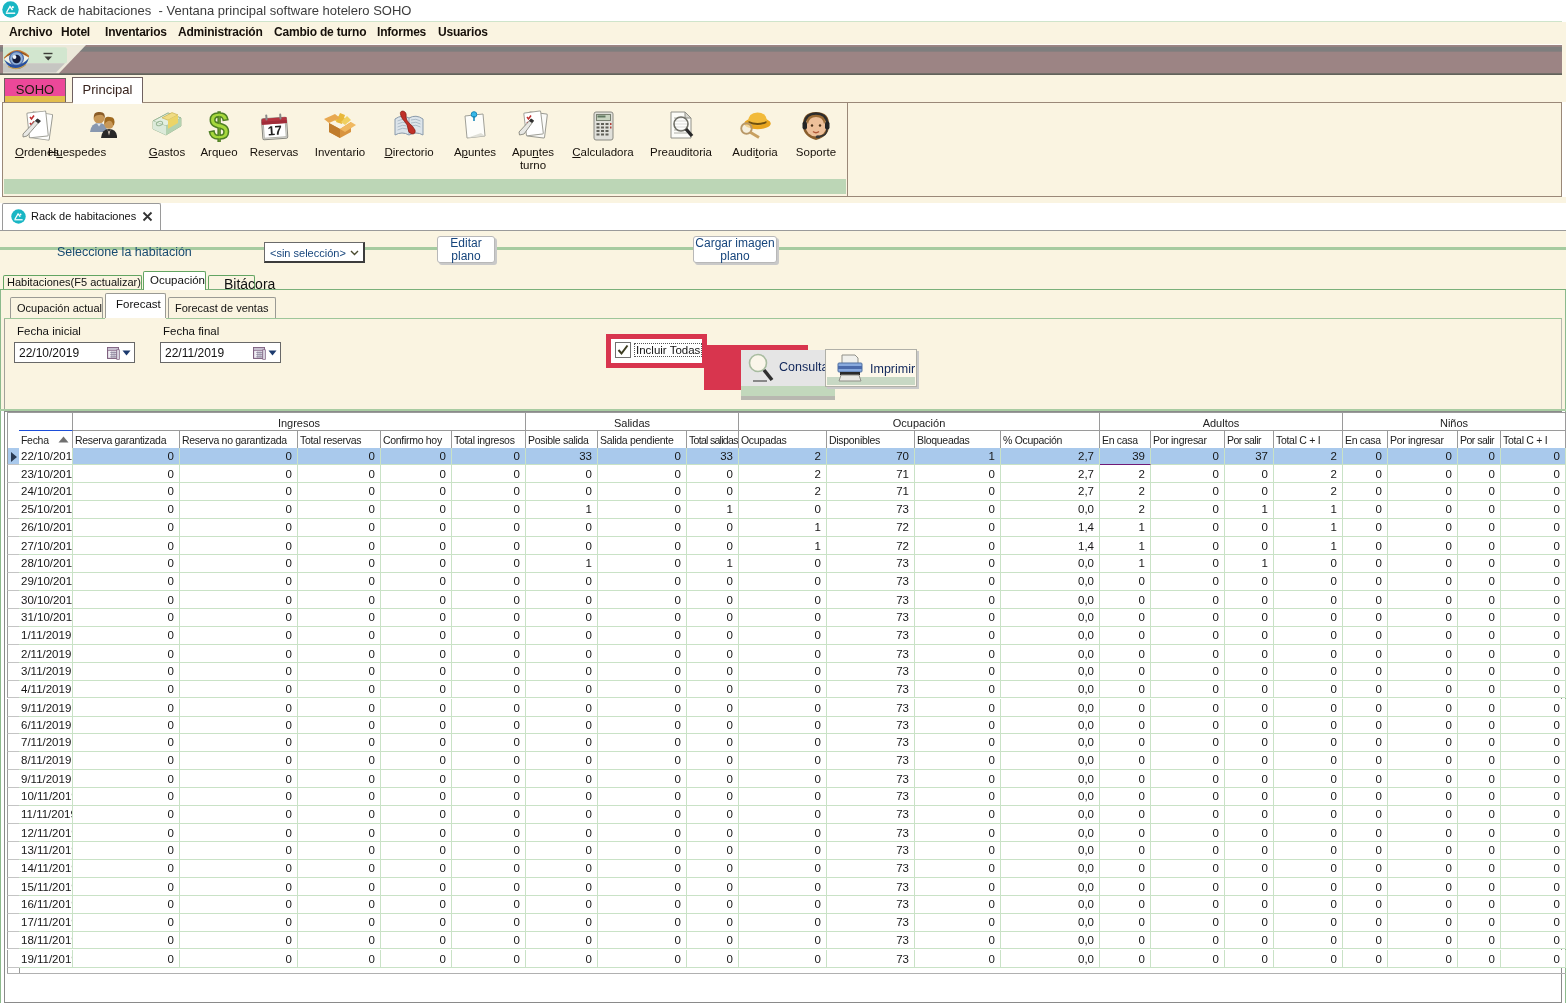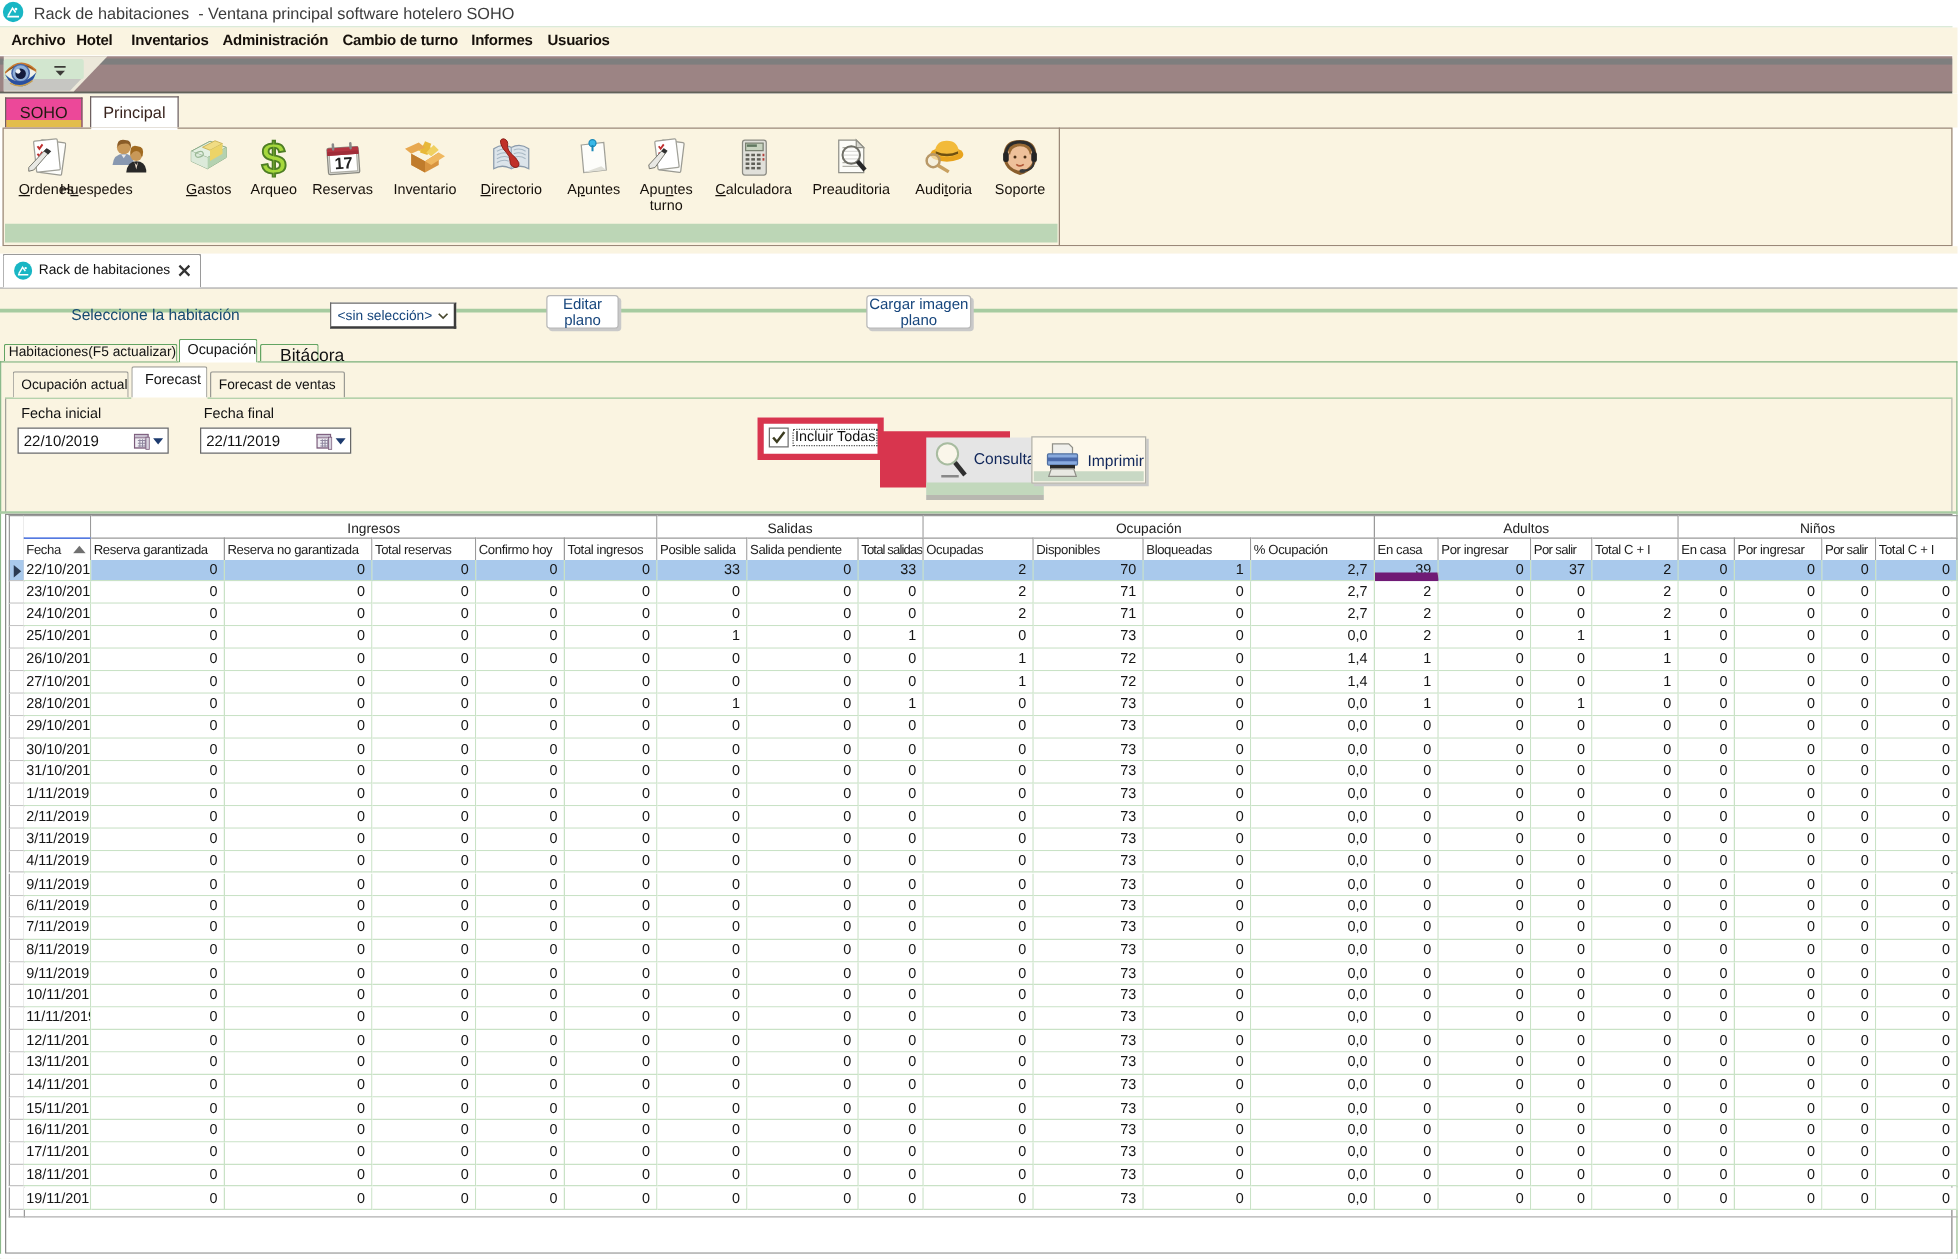--- a/index.html
+++ b/index.html
@@ -389,21 +389,21 @@
 <div class="cell" style="left:298px;top:447.5px;width:83px;height:17.9px;border-right:1px solid #c9e2c6;border-bottom:1px solid #c9e2c6;background:#a9c9ec;font-size:11.5px;color:#161616;line-height:17.9px;text-align:right;padding-right:5px;">0</div>
 <div class="cell" style="left:381px;top:447.5px;width:71px;height:17.9px;border-right:1px solid #c9e2c6;border-bottom:1px solid #c9e2c6;background:#a9c9ec;font-size:11.5px;color:#161616;line-height:17.9px;text-align:right;padding-right:5px;">0</div>
 <div class="cell" style="left:452px;top:447.5px;width:74px;height:17.9px;border-right:1px solid #c9e2c6;border-bottom:1px solid #c9e2c6;background:#a9c9ec;font-size:11.5px;color:#161616;line-height:17.9px;text-align:right;padding-right:5px;">0</div>
 <div class="cell" style="left:526px;top:447.5px;width:72px;height:17.9px;border-right:1px solid #c9e2c6;border-bottom:1px solid #c9e2c6;background:#a9c9ec;font-size:11.5px;color:#161616;line-height:17.9px;text-align:right;padding-right:5px;">33</div>
 <div class="cell" style="left:598px;top:447.5px;width:89px;height:17.9px;border-right:1px solid #c9e2c6;border-bottom:1px solid #c9e2c6;background:#a9c9ec;font-size:11.5px;color:#161616;line-height:17.9px;text-align:right;padding-right:5px;">0</div>
 <div class="cell" style="left:687px;top:447.5px;width:52px;height:17.9px;border-right:1px solid #c9e2c6;border-bottom:1px solid #c9e2c6;background:#a9c9ec;font-size:11.5px;color:#161616;line-height:17.9px;text-align:right;padding-right:5px;">33</div>
 <div class="cell" style="left:739px;top:447.5px;width:88px;height:17.9px;border-right:1px solid #c9e2c6;border-bottom:1px solid #c9e2c6;background:#a9c9ec;font-size:11.5px;color:#161616;line-height:17.9px;text-align:right;padding-right:5px;">2</div>
 <div class="cell" style="left:827px;top:447.5px;width:88px;height:17.9px;border-right:1px solid #c9e2c6;border-bottom:1px solid #c9e2c6;background:#a9c9ec;font-size:11.5px;color:#161616;line-height:17.9px;text-align:right;padding-right:5px;">70</div>
 <div class="cell" style="left:915px;top:447.5px;width:86px;height:17.9px;border-right:1px solid #c9e2c6;border-bottom:1px solid #c9e2c6;background:#a9c9ec;font-size:11.5px;color:#161616;line-height:17.9px;text-align:right;padding-right:5px;">1</div>
 <div class="cell" style="left:1001px;top:447.5px;width:99px;height:17.9px;border-right:1px solid #c9e2c6;border-bottom:1px solid #c9e2c6;background:#a9c9ec;font-size:11.5px;color:#161616;line-height:17.9px;text-align:right;padding-right:5px;">2,7</div>
-<div class="cell" style="left:1100px;top:447.5px;width:51px;height:17.9px;border-right:1px solid #c9e2c6;border-bottom:7px solid #701a75;background:#a9c9ec;font-size:11.5px;color:#161616;line-height:17.9px;text-align:right;padding-right:5px;">39</div>
+<div class="cell" style="left:1100px;top:447.5px;width:51px;height:17.9px;border-right:1px solid #c9e2c6;border-bottom:1px solid #701a75;background:#a9c9ec;font-size:11.5px;color:#161616;line-height:17.9px;text-align:right;padding-right:5px;">39</div>
 <div class="cell" style="left:1151px;top:447.5px;width:74px;height:17.9px;border-right:1px solid #c9e2c6;border-bottom:1px solid #c9e2c6;background:#a9c9ec;font-size:11.5px;color:#161616;line-height:17.9px;text-align:right;padding-right:5px;">0</div>
 <div class="cell" style="left:1225px;top:447.5px;width:49px;height:17.9px;border-right:1px solid #c9e2c6;border-bottom:1px solid #c9e2c6;background:#a9c9ec;font-size:11.5px;color:#161616;line-height:17.9px;text-align:right;padding-right:5px;">37</div>
 <div class="cell" style="left:1274px;top:447.5px;width:69px;height:17.9px;border-right:1px solid #c9e2c6;border-bottom:1px solid #c9e2c6;background:#a9c9ec;font-size:11.5px;color:#161616;line-height:17.9px;text-align:right;padding-right:5px;">2</div>
 <div class="cell" style="left:1343px;top:447.5px;width:45px;height:17.9px;border-right:1px solid #c9e2c6;border-bottom:1px solid #c9e2c6;background:#a9c9ec;font-size:11.5px;color:#161616;line-height:17.9px;text-align:right;padding-right:5px;">0</div>
 <div class="cell" style="left:1388px;top:447.5px;width:70px;height:17.9px;border-right:1px solid #c9e2c6;border-bottom:1px solid #c9e2c6;background:#a9c9ec;font-size:11.5px;color:#161616;line-height:17.9px;text-align:right;padding-right:5px;">0</div>
 <div class="cell" style="left:1458px;top:447.5px;width:43px;height:17.9px;border-right:1px solid #c9e2c6;border-bottom:1px solid #c9e2c6;background:#a9c9ec;font-size:11.5px;color:#161616;line-height:17.9px;text-align:right;padding-right:5px;">0</div>
 <div class="cell" style="left:1501px;top:447.5px;width:65px;height:17.9px;border-right:1px solid #c9e2c6;border-bottom:1px solid #c9e2c6;background:#a9c9ec;font-size:11.5px;color:#161616;line-height:17.9px;text-align:right;padding-right:5px;">0</div>
 <div class="cell" style="left:7px;top:465.4px;width:13px;height:18.0px;border-left:1px solid #9a9a9a;border-right:1px solid #9a9a9a;border-bottom:1px solid #c4c4c4;background:#fff;"></div>
 <div class="cell" style="left:19px;top:465.4px;width:54px;height:18.0px;border-right:1px solid #c9e2c6;border-bottom:1px solid #c9e2c6;background:#ffffff;font-size:11.5px;color:#161616;line-height:18.0px;padding-left:2px;">23/10/2019</div>
 <div class="cell" style="left:73px;top:465.4px;width:107px;height:18.0px;border-right:1px solid #c9e2c6;border-bottom:1px solid #c9e2c6;background:#ffffff;font-size:11.5px;color:#161616;line-height:18.0px;text-align:right;padding-right:5px;">0</div>

